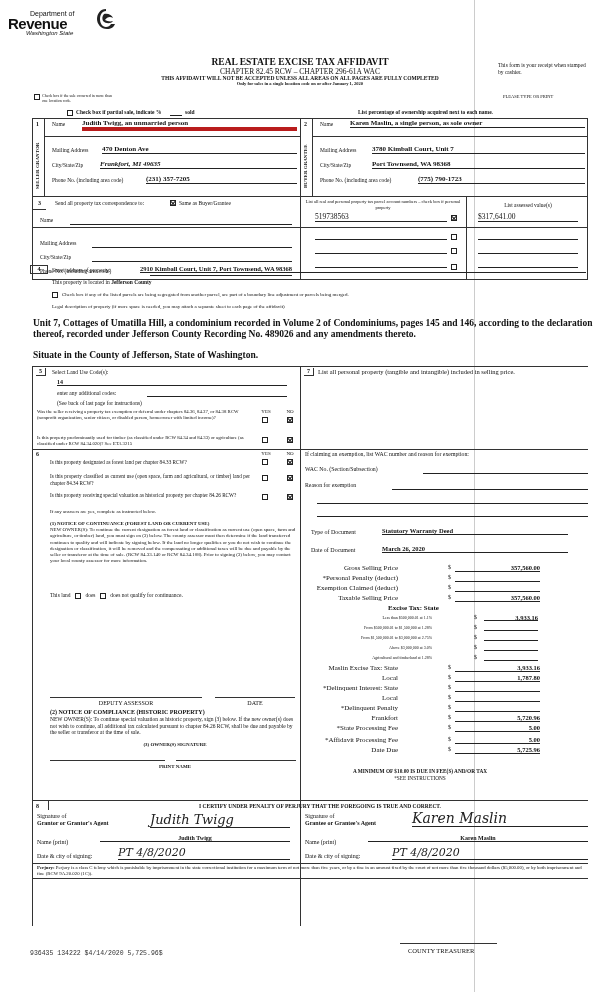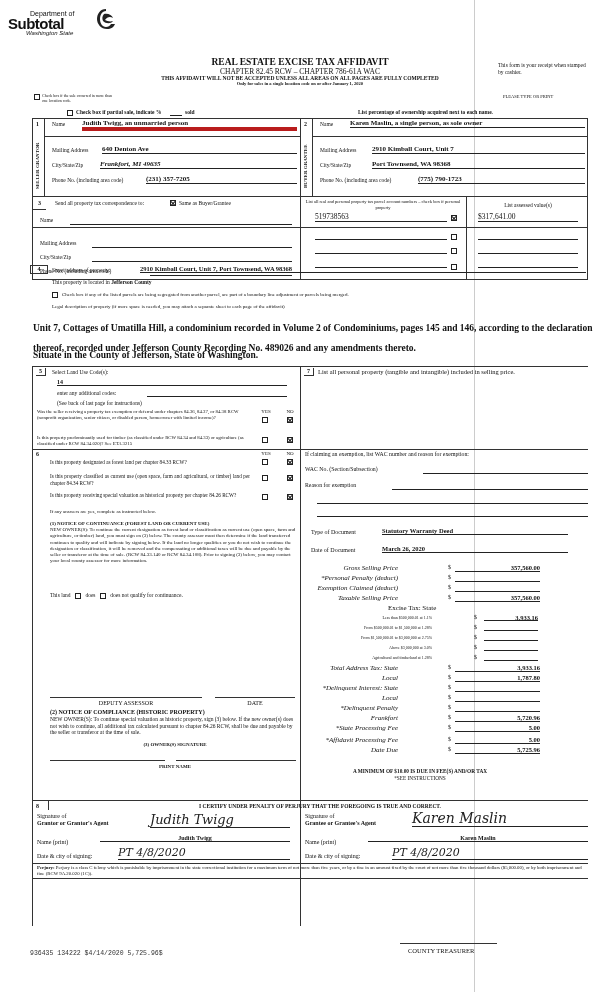--- a/index.html
+++ b/index.html
@@ -17,46 +17,46 @@
   .cb.x::after { transform: rotate(-45deg); }
   .secnum { position: absolute; font-size: 6px; font-weight: bold; }
   .numbox { position: absolute; border: 1px solid #333; font-size: 6px; font-weight: bold; text-align: center; }
   .val { position: absolute; font-size: 7px; font-weight: bold; white-space: nowrap; }
   .lbl { position: absolute; font-size: 5.5px; white-space: nowrap; }
   .vert { position: absolute; writing-mode: vertical-rl; transform: rotate(180deg); font-size: 5px; line-height: 5px; text-align: center; }
   .sig { position: absolute; font-family: "DejaVu Serif", serif; font-style: italic; color: #222; white-space: nowrap; }
   .mono { font-family: "Liberation Mono", monospace; }
   .sans { font-family: "Liberation Sans", sans-serif; }
   .tax-row { position: absolute; left: 300px; width: 240px; height: 9px; }
-  .tax-row .tl { position: absolute; right: 142px; top: 0; font-size: 7px; white-space: nowrap; text-align: right; font-style: italic; }
+  .tax-row .tl { position: absolute; right: 142px; top: 0; font-size: 7px; white-space: nowrap; text-align: right; }
   .tax-row .ds { position: absolute; left: 148px; top: 0; font-size: 6px; }
   .tax-row .tv { position: absolute; left: 155px; right: 0; top: 0; font-size: 6.5px; font-weight: bold; text-align: right; border-bottom: 1px solid #222; height: 8px; }
   .tax-small { position: absolute; left: 300px; width: 240px; height: 8px; }
   .tax-small .tl { position: absolute; right: 108px; top: 1px; font-size: 4px; white-space: nowrap; text-align: right; }
   .tax-small .ds { position: absolute; left: 174px; top: 0; font-size: 6px; }
   .tax-small .tv { position: absolute; left: 184px; right: 2px; top: 0; font-size: 6.5px; font-weight: bold; text-align: right; border-bottom: 1px solid #222; height: 7px; }
   .scanline { position: absolute; left: 474px; top: 0; width: 1px; height: 992px; background: #ccc; }
 </style>
 </head>
 <body>
 
 <div class="scanline"></div>
 
 <div class="abs" style="left:8px;top:8px;width:120px;height:30px;">
   <div class="abs sans" style="left:22px;top:2px;font-size:7px;">Department of</div>
-  <div class="abs sans b" style="left:0;top:7px;font-size:15px;letter-spacing:-0.5px;">Subtotal</div>
+  <div class="abs sans b" style="left:0;top:7px;font-size:15px;letter-spacing:-0.5px;">Revenue</div>
   <div class="abs sans" style="left:18px;top:22px;font-size:6px;font-style:italic;">Washington State</div>
   <svg class="abs" style="left:88px;top:0;" width="20" height="22" viewBox="0 0 20 22">
     <path d="M10 1 C4 1 1 6 1 11 C1 16 5 21 11 21 C15 21 18 19 19 16 L15 16 C14 18 12 19 10 19 C6 19 4 15 4 11 C4 7 6 3 10 3 L10 1 Z" fill="#222"></path>
     <path d="M8 6 C12 5 16 7 17 10 C14 8 11 9 9 12 C11 13 14 14 17 13 C15 16 10 16 7 13 C6 11 6 8 8 6 Z" fill="#222"></path>
   </svg>
 </div>
 
 <div class="abs ctr b" style="left:160px;top:57px;width:280px;font-size:9.5px;">REAL ESTATE EXCISE TAX AFFIDAVIT</div>
-<div class="abs ctr" style="left:160px;top:67px;width:280px;font-size:7.5px;">CHAPTER 82.45 RCW – CHAPTER 786-61A WAC</div>
+<div class="abs ctr" style="left:160px;top:67px;width:280px;font-size:7.5px;">CHAPTER 82.45 RCW – CHAPTER 296-61A WAC</div>
 <div class="abs ctr b" style="left:100px;top:75px;width:400px;font-size:5.5px;">THIS AFFIDAVIT WILL NOT BE ACCEPTED UNLESS ALL AREAS ON ALL PAGES ARE FULLY COMPLETED</div>
 <div class="abs ctr b" style="left:160px;top:81px;width:280px;font-size:4.5px;">Only for sales in a single location code on or after January 1, 2020</div>
 <div class="abs" style="left:498px;top:62px;width:90px;font-size:5.5px;line-height:7px;">This form is your receipt when stamped by cashier.</div>
 <div class="abs" style="left:503px;top:94px;font-size:4.5px;">PLEASE TYPE OR PRINT</div>
 
 <div class="cb" style="left:34px;top:94px;"></div>
 <div class="abs" style="left:42px;top:93px;width:70px;font-size:4px;line-height:5px;">Check box if the sale occurred in more than one location code.</div>
 
 <div class="cb" style="left:67px;top:110px;"></div>
 <div class="abs b" style="left:76px;top:109px;font-size:5.5px;">Check box if partial sale, indicate %</div>
@@ -69,33 +69,33 @@
 <div class="vline" style="left:44px;top:118px;height:78px;"></div>
 <div class="vline" style="left:312px;top:118px;height:78px;"></div>
 <div class="hline" style="left:32px;top:196px;width:556px;"></div>
 
 <div class="secnum" style="left:36px;top:121px;">1</div>
 <div class="vert b" style="left:35px;top:140px;height:52px;width:8px;">SELLER GRANTOR</div>
 <div class="lbl" style="left:52px;top:121px;">Name</div>
 <div class="val" style="left:82px;top:119px;border-bottom:4px solid #b91c1c;width:215px;">Judith Twigg, an unmarried person</div>
 <div class="hline" style="left:44px;top:136px;width:256px;"></div>
 <div class="lbl" style="left:52px;top:147px;">Mailing Address</div>
-<div class="val" style="left:102px;top:145px;border-bottom:1px solid #222;width:195px;">640 Denton Ave</div>
+<div class="val" style="left:102px;top:145px;border-bottom:1px solid #222;width:195px;">470 Denton Ave</div>
 <div class="lbl" style="left:52px;top:162px;">City/State/Zip</div>
 <div class="val" style="left:100px;top:160px;border-bottom:1px solid #222;width:197px;font-style:italic;">Frankfort, MI 49635</div>
 <div class="lbl" style="left:52px;top:177px;">Phone No. (including area code)</div>
 <div class="val" style="left:146px;top:175px;border-bottom:1px solid #222;width:151px;">(231) 357-7205</div>
 
 <div class="secnum" style="left:304px;top:121px;">2</div>
 <div class="vert b" style="left:303px;top:140px;height:52px;width:8px;">BUYER GRANTEE</div>
 <div class="lbl" style="left:320px;top:121px;">Name</div>
 <div class="val" style="left:350px;top:119px;border-bottom:1px solid #222;width:235px;">Karen Maslin, a single person, as sole owner</div>
 <div class="hline" style="left:312px;top:136px;width:276px;"></div>
 <div class="lbl" style="left:320px;top:147px;">Mailing Address</div>
-<div class="val" style="left:372px;top:145px;border-bottom:1px solid #222;width:213px;">2910 Kimball Court, Unit 7</div>
+<div class="val" style="left:372px;top:145px;border-bottom:1px solid #222;width:213px;">3780 Kimball Court, Unit 7</div>
 <div class="lbl" style="left:320px;top:162px;">City/State/Zip</div>
 <div class="val" style="left:372px;top:160px;border-bottom:1px solid #222;width:213px;">Port Townsend, WA  98368</div>
 <div class="lbl" style="left:320px;top:177px;">Phone No. (including area code)</div>
 <div class="val" style="left:418px;top:175px;border-bottom:1px solid #222;width:167px;">(775) 790-1723</div>
 
 <div class="secnum" style="left:38px;top:200px;">3</div>
 <div class="hline" style="left:32px;top:209px;width:14px;"></div>
 <div class="lbl" style="left:55px;top:200px;">Send all property tax correspondence to:</div>
 <div class="cb x" style="left:170px;top:200px;"></div>
 <div class="lbl" style="left:179px;top:200px;">Same as Buyer/Grantee</div>
@@ -133,21 +133,21 @@
 <div class="numbox" style="left:30px;top:265px;width:18px;height:9px;">4</div>
 <div class="lbl" style="left:52px;top:267px;">Street address of property:</div>
 <div class="val" style="left:140px;top:265px;width:446px;border-bottom:1px solid #222;font-size:6.5px;">2910 Kimball Court, Unit 7, Port Townsend, WA  98368</div>
 <div class="abs" style="left:52px;top:279px;font-size:5.5px;white-space:nowrap;">
   <span>This property is located in</span>
   <span class="b">Jefferson County</span>
 </div>
 <div class="cb" style="left:52px;top:292px;"></div>
 <div class="lbl" style="left:62px;top:292px;font-size:5px;">Check box if any of the listed parcels are being segregated from another parcel, are part of a boundary line adjustment or parcels being merged.</div>
 <div class="lbl" style="left:52px;top:304px;font-size:5px;">Legal description of property (if more space is needed, you may attach a separate sheet to each page of the affidavit)</div>
-<div class="abs b" style="left:33px;top:318px;width:560px;font-size:9.5px;line-height:20px;">Unit 7, Cottages of Umatilla Hill, a condominium recorded in Volume 2 of Condominiums, pages 145 and 146, according to the declaration thereof, recorded under Jefferson County Recording No. 489026 and any amendments thereto.</div>
+<div class="abs b" style="left:33px;top:318px;width:560px;font-size:9.5px;line-height:11px;">Unit 7, Cottages of Umatilla Hill, a condominium recorded in Volume 2 of Condominiums, pages 145 and 146, according to the declaration thereof, recorded under Jefferson County Recording No. 489026 and any amendments thereto.</div>
 <div class="abs b" style="left:33px;top:350px;font-size:9.5px;">Situate in the County of Jefferson, State of Washington.</div>
 
 <div class="hline" style="left:32px;top:366px;width:556px;"></div>
 <div class="vline" style="left:300px;top:366px;height:560px;"></div>
 <div class="vline" style="left:32px;top:366px;height:560px;"></div>
 
 <div class="numbox" style="left:36px;top:368px;width:10px;height:8px;border-top:none;border-left:none;">5</div>
 <div class="lbl" style="left:52px;top:369px;">Select Land Use Code(s):</div>
 <div class="val" style="left:57px;top:379px;width:230px;border-bottom:1px solid #222;font-size:6px;">14</div>
 <div class="lbl" style="left:57px;top:390px;">enter any additional codes:</div>
@@ -232,21 +232,21 @@
 <div class="tax-row" style="top:584px;">
   <span class="tl">Exemption Claimed (deduct)</span>
   <span class="ds">$</span>
   <span class="tv"></span>
 </div>
 <div class="tax-row" style="top:594px;">
   <span class="tl">Taxable Selling Price</span>
   <span class="ds">$</span>
   <span class="tv">357,560.00</span>
 </div>
-<div class="abs" style="left:388px;top:604px;font-size:7px;white-space:nowrap;">Excise Tax:  State</div>
+<div class="abs" style="left:388px;top:604px;font-size:7px;white-space:nowrap;font-weight:bold;">Excise Tax:  State</div>
 
 <div class="tax-small" style="top:614px;">
   <span class="tl">Less than $500,000.01 at 1.1%</span>
   <span class="ds">$</span>
   <span class="tv">3,933.16</span>
 </div>
 <div class="tax-small" style="top:624px;">
   <span class="tl">From $500,000.01 to $1,500,000 at 1.28%</span>
   <span class="ds">$</span>
   <span class="tv"></span>
@@ -261,21 +261,21 @@
   <span class="ds">$</span>
   <span class="tv"></span>
 </div>
 <div class="tax-small" style="top:654px;">
   <span class="tl">Agricultural and timberland at 1.28%</span>
   <span class="ds">$</span>
   <span class="tv"></span>
 </div>
 
 <div class="tax-row" style="top:664px;">
-  <span class="tl">Total Address Tax: State</span>
+  <span class="tl">Maslin Excise Tax: State</span>
   <span class="ds">$</span>
   <span class="tv">3,933.16</span>
 </div>
 <div class="tax-row" style="top:674px;">
   <span class="tl">Local</span>
   <span class="ds">$</span>
   <span class="tv">1,787.80</span>
 </div>
 <div class="tax-row" style="top:684px;">
   <span class="tl">*Delinquent Interest: State</span>

